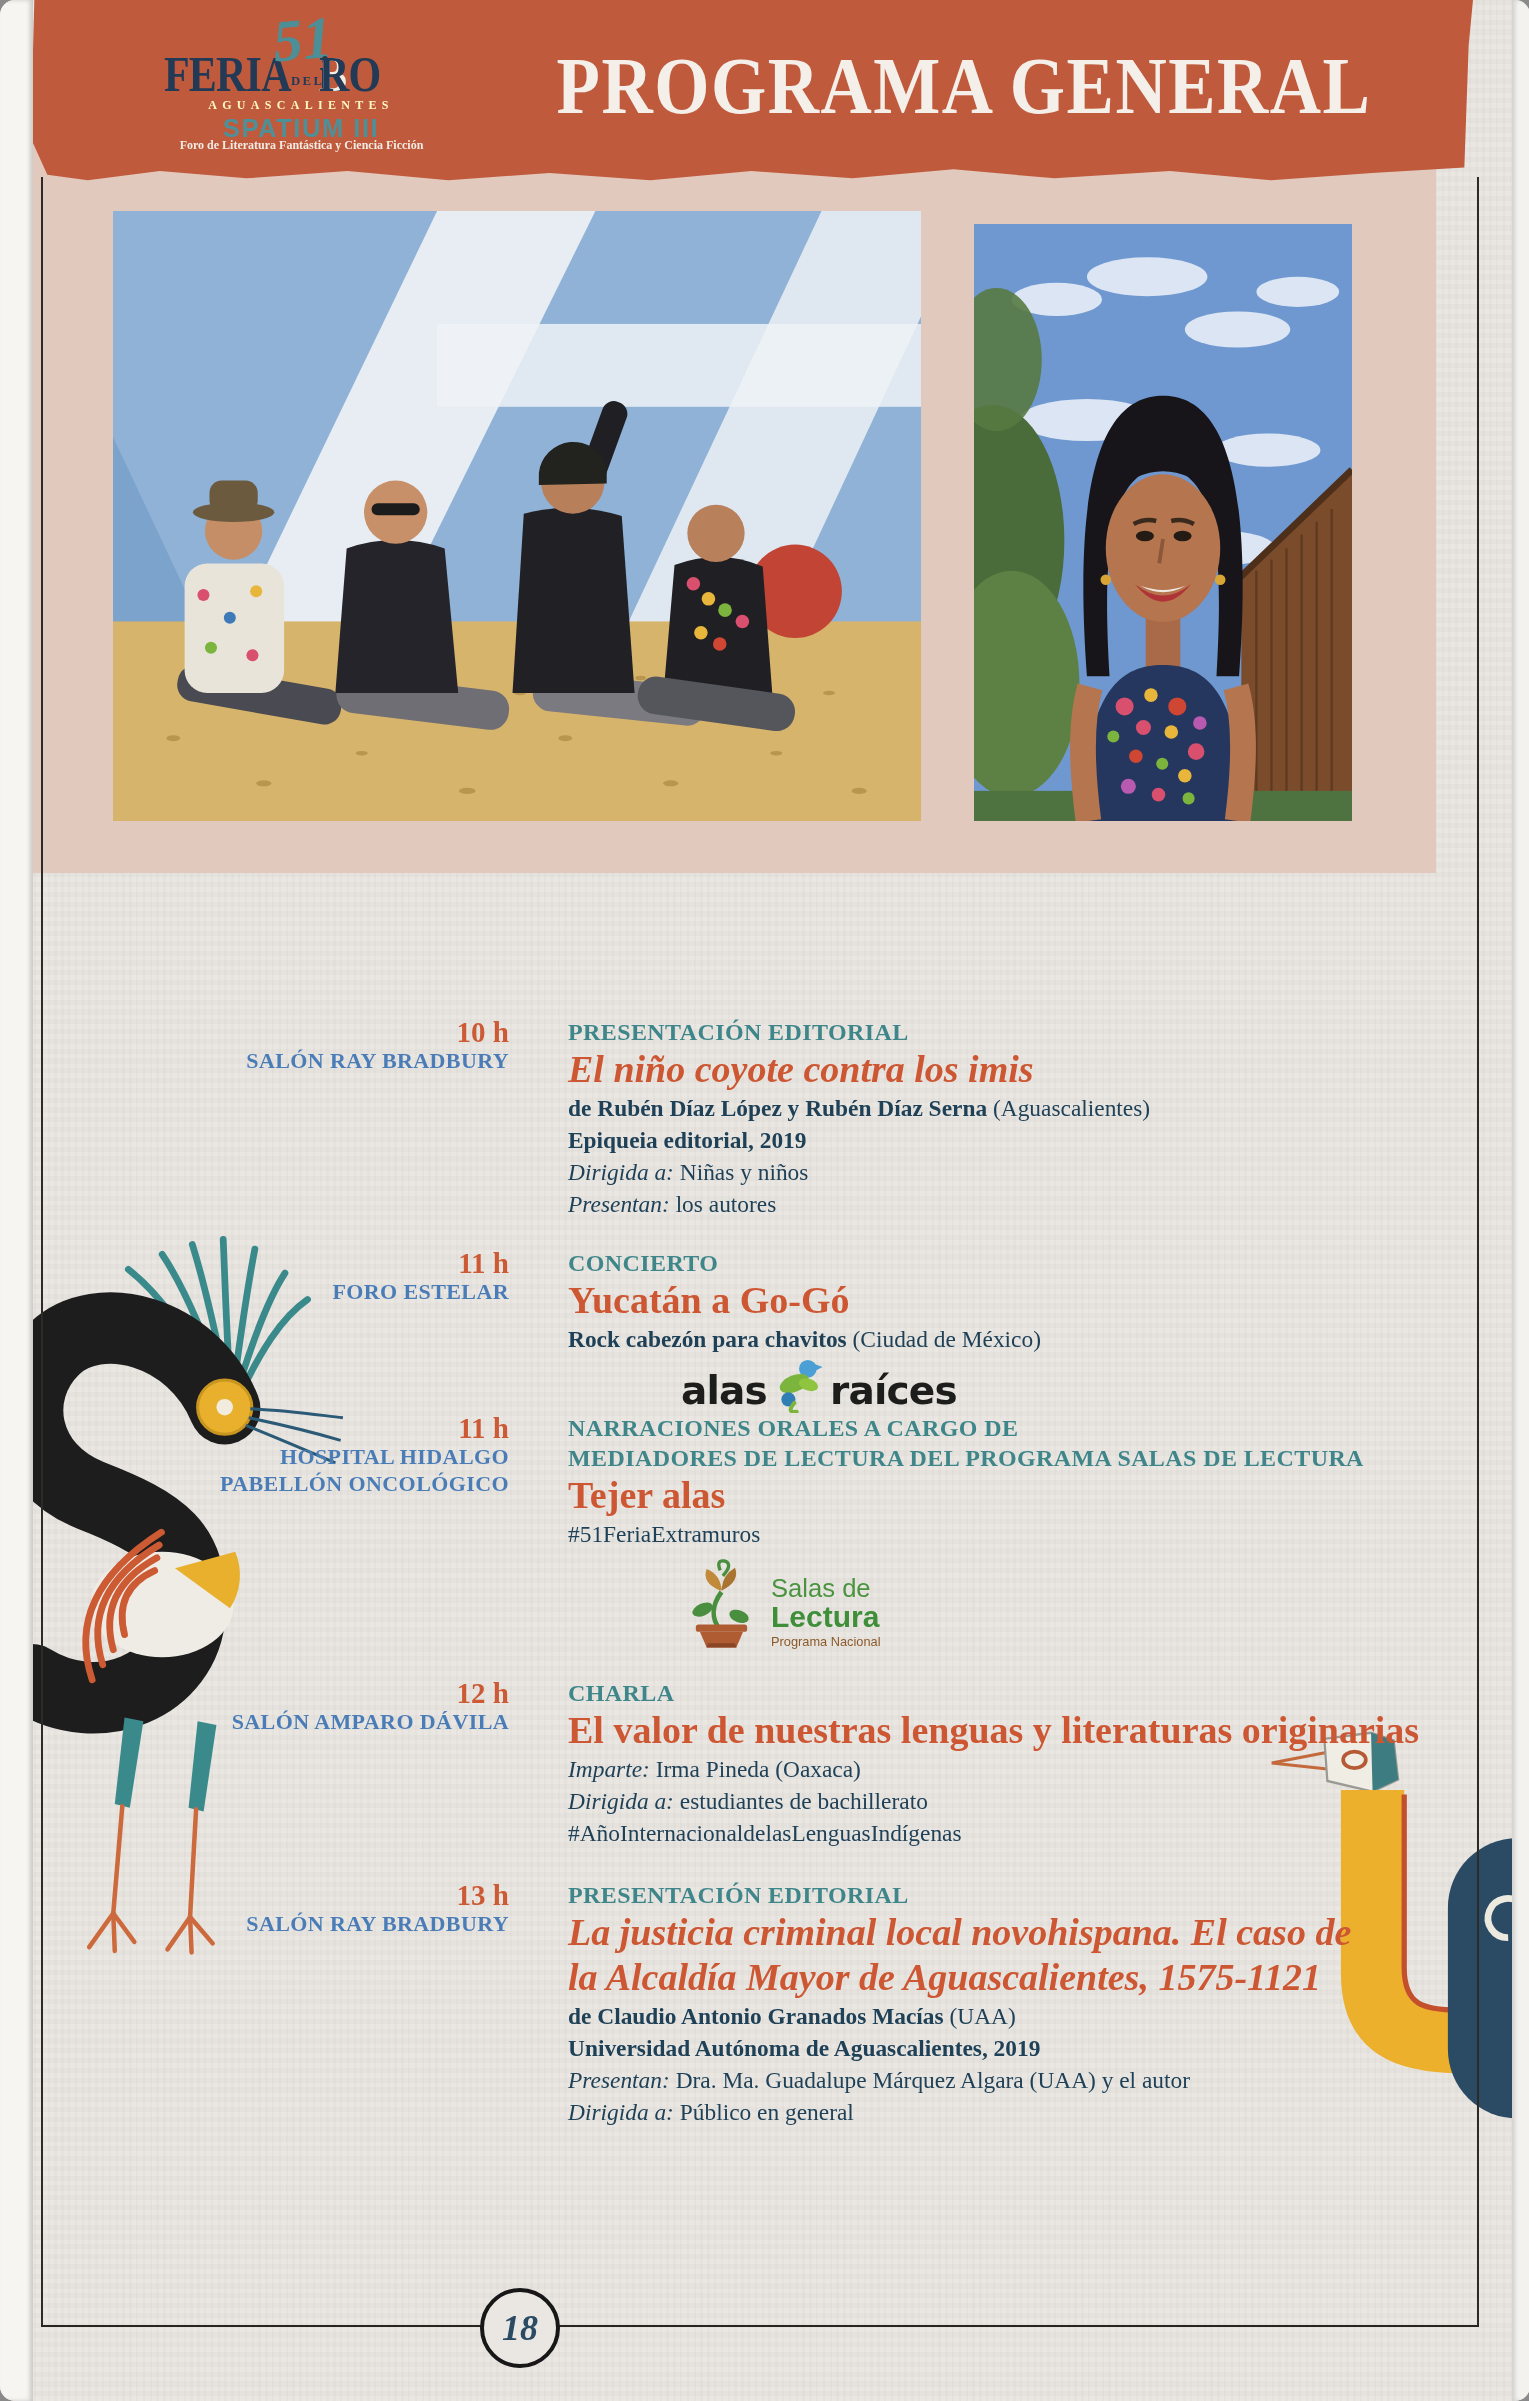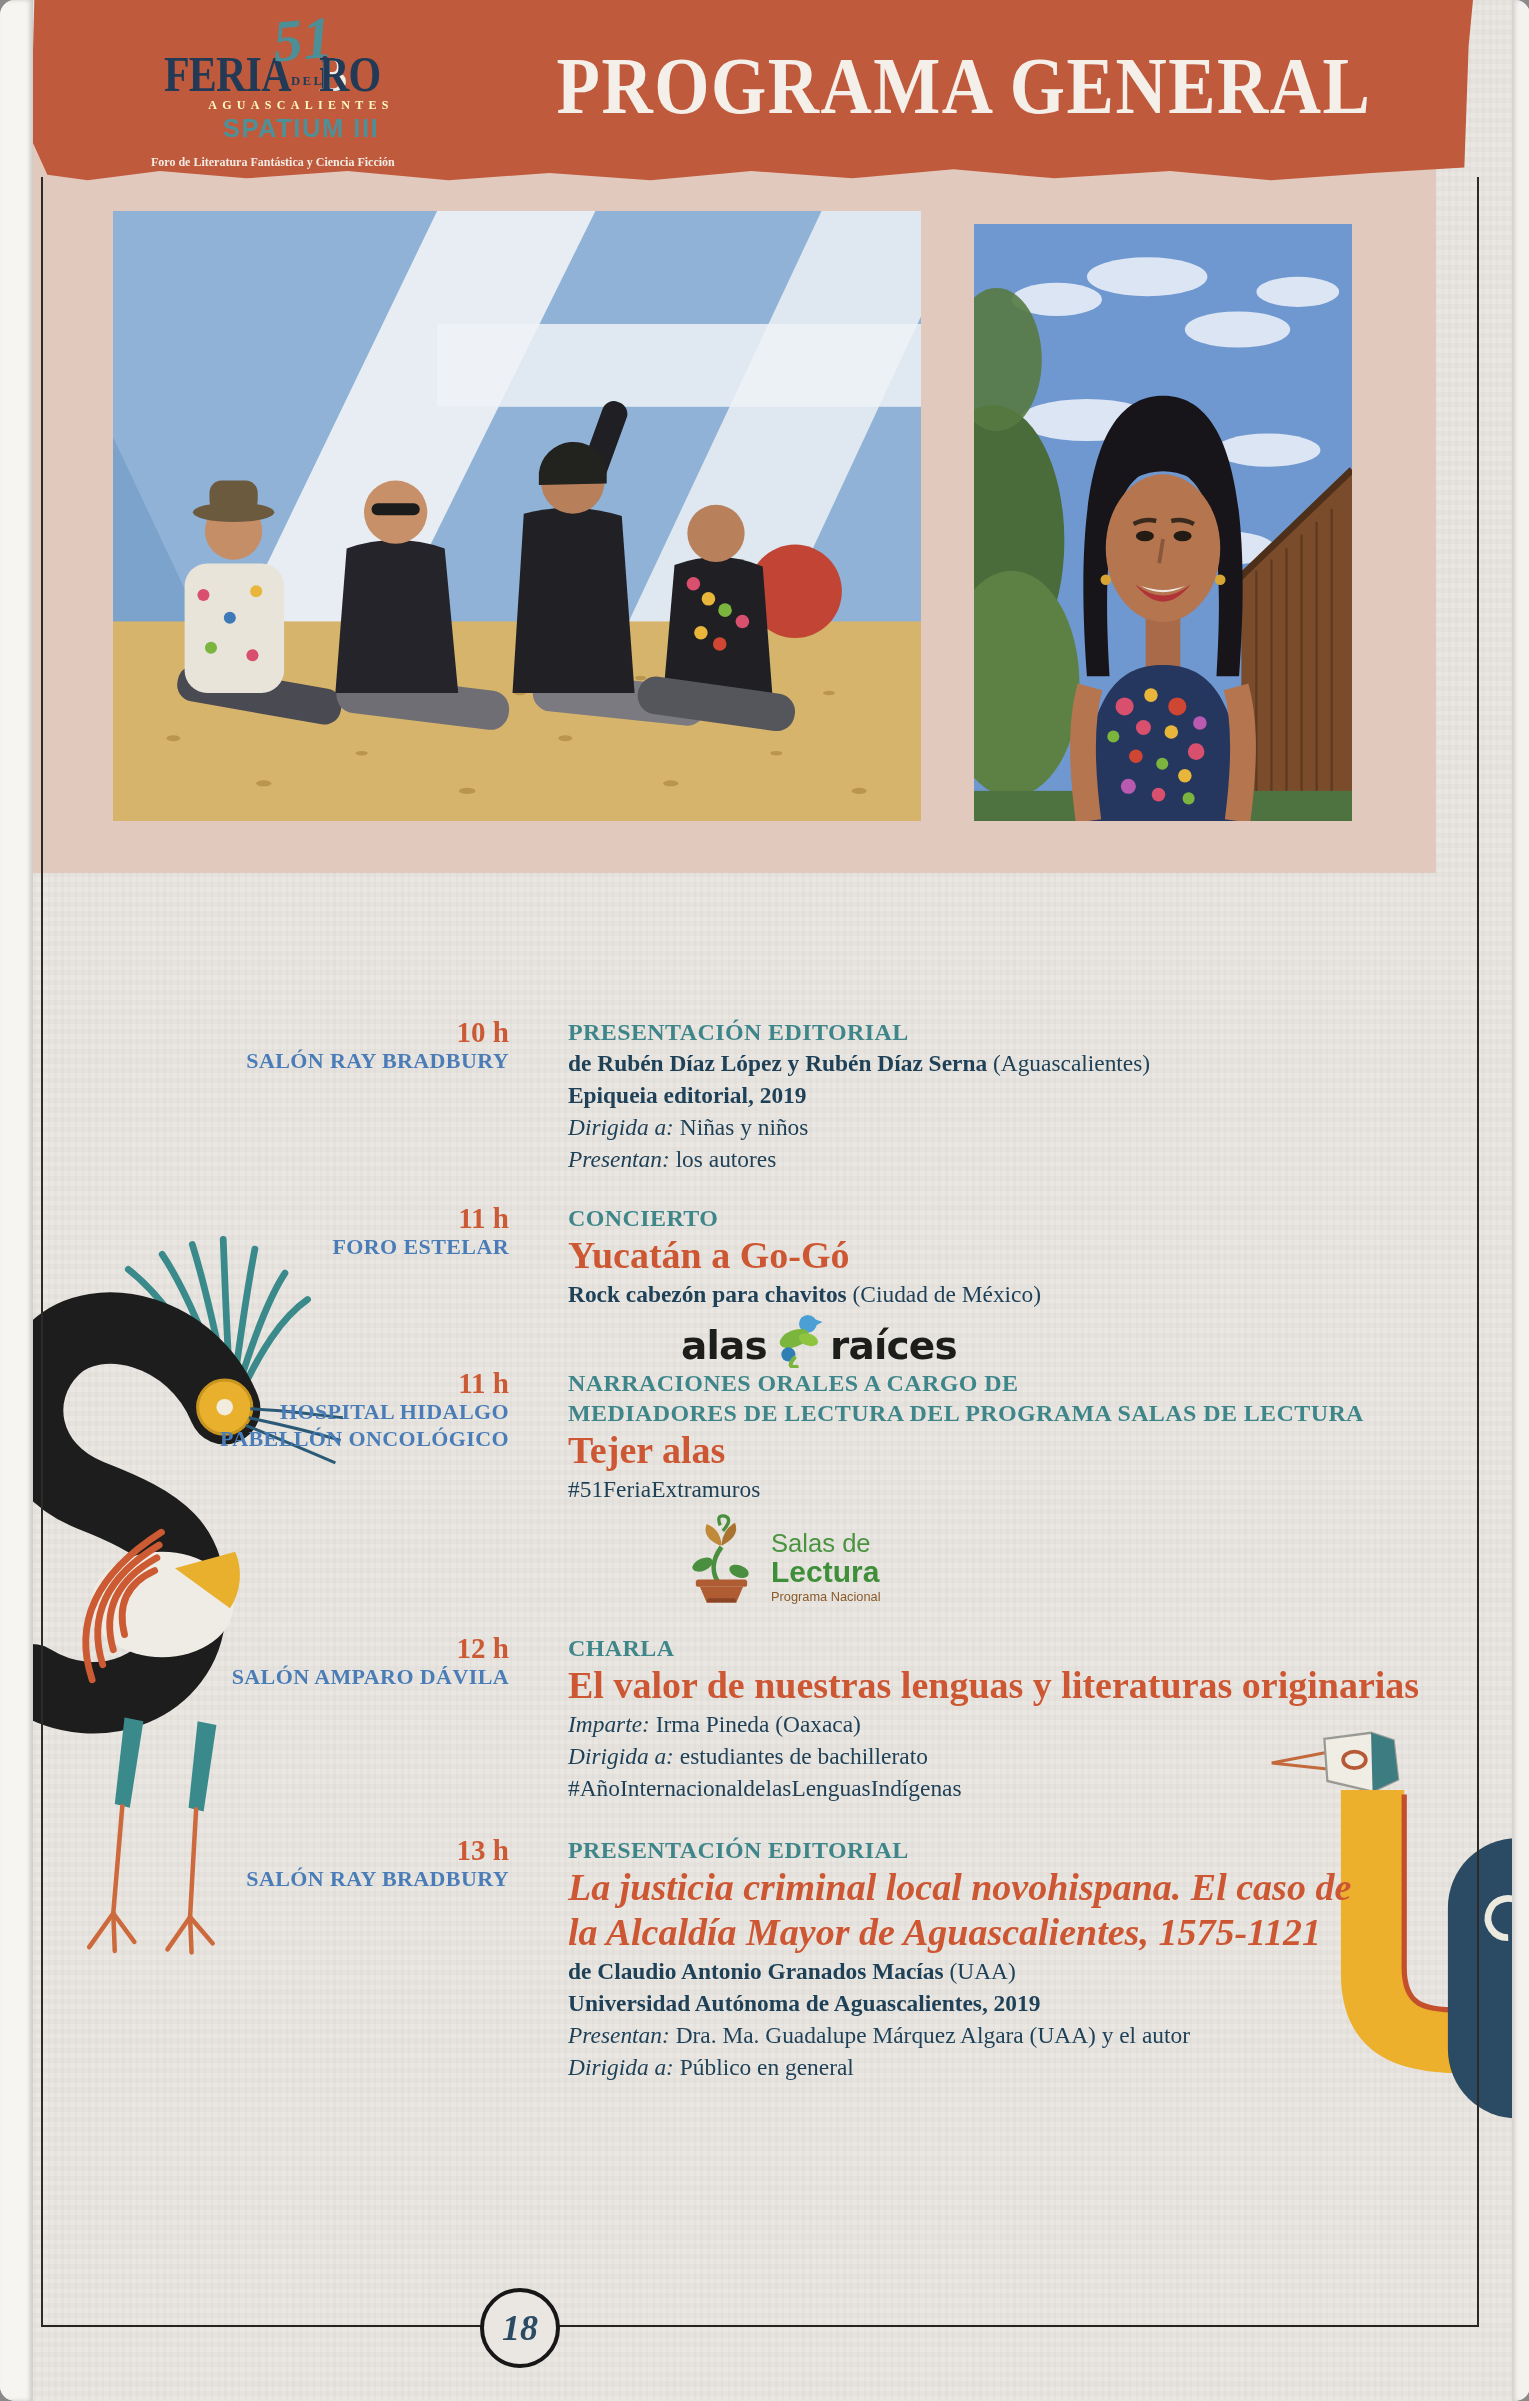--- a/index.html
+++ b/index.html
@@ -22,21 +22,21 @@
   .logo-feria,.logo-libro{font-size:42px;font-weight:bold;color:#223a55;letter-spacing:-0.8px;
     transform:scaleY(1.22);transform-origin:top left;}
   .logo-feria{left:134px;top:45px;}
   .logo-libro{left:289px;top:45px;}
   .logo-libro .b-white{color:#f2ece4;}
   .logo-51{left:243px;top:4.5px;font-size:59px;font-style:italic;font-weight:bold;color:#4d8f96;transform:rotate(-5deg);}
   .logo-del{left:261px;top:74px;font-size:12.8px;font-weight:bold;color:#223a55;letter-spacing:2.3px;}
   .logo-aguas{left:143px;top:98px;width:256px;text-align:center;font-size:12px;font-weight:bold;color:#fef9c3;letter-spacing:5.3px;}
   .logo-spatium{left:143px;top:114px;width:256px;text-align:center;font-size:25.6px;font-weight:bold;color:#4d9097;
     letter-spacing:1.5px;font-family:"Liberation Sans",sans-serif;}
-  .logo-tagline{left:121px;top:155px;width:301px;text-align:left;font-size:12px;font-weight:bold;color:#f2ece4;}
+  .logo-tagline{left:121px;top:138px;width:301px;text-align:center;font-size:12px;font-weight:bold;color:#f2ece4;}
   .program-title{left:482px;top:41px;width:904px;text-align:center;font-size:71px;font-weight:bold;color:#f4efe8;
     letter-spacing:1.5px;transform:scaleY(1.12);transform-origin:top center;margin:0;}
   
   .photo{position:absolute;z-index:2;overflow:hidden;}
   .photo-left{left:113px;top:211px;width:808px;height:610px;}
   .photo-right{left:974px;top:224px;width:378px;height:597px;}
   .photo svg{display:block;width:100%;height:100%;}
   
   .frame-left,.frame-right{position:absolute;top:177px;height:2150px;width:2.3px;background:#2d2b28;z-index:3;}
   .frame-left{left:41px;}
@@ -291,20 +291,21 @@
 
 
   <div class="events">
       <div class="event-row">
         <div class="event-left">
           <div class="event-time">10 h</div>
           <div class="event-venue">SALÓN RAY BRADBURY</div>
         </div>
         <div class="event-body">
           <div class="event-category">PRESENTACIÓN EDITORIAL</div>
+          <div class="event-title italic">El niño coyote contra los imis</div>
           <div class="event-line"><span class="seg-b">de Rubén Díaz López y Rubén Díaz Serna </span><span class="seg-r">(Aguascalientes)</span></div>
           <div class="event-line"><span class="seg-b">Epiqueia editorial, 2019</span></div>
           <div class="event-line"><span class="seg-i">Dirigida a: </span><span class="seg-r">Niñas y niños</span></div>
           <div class="event-line"><span class="seg-i">Presentan: </span><span class="seg-r">los autores</span></div>
         </div>
       </div>
       <div class="event-row">
         <div class="event-left">
           <div class="event-time">11 h</div>
           <div class="event-venue">FORO ESTELAR</div>

